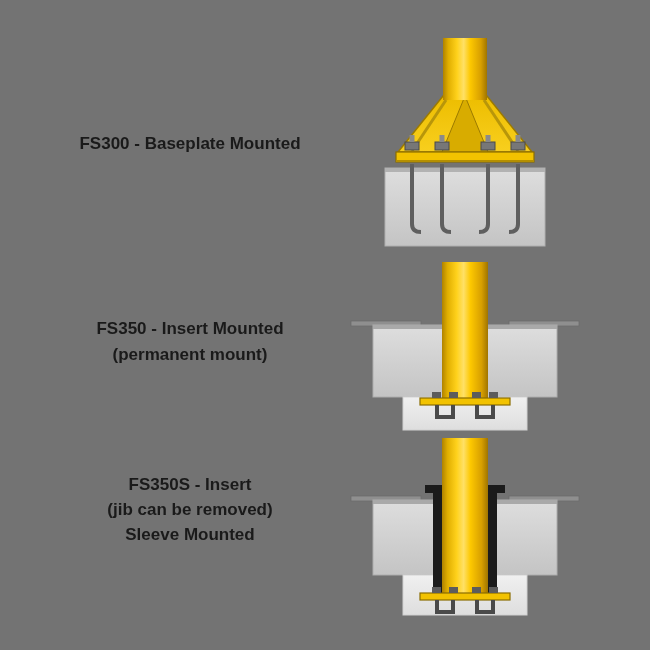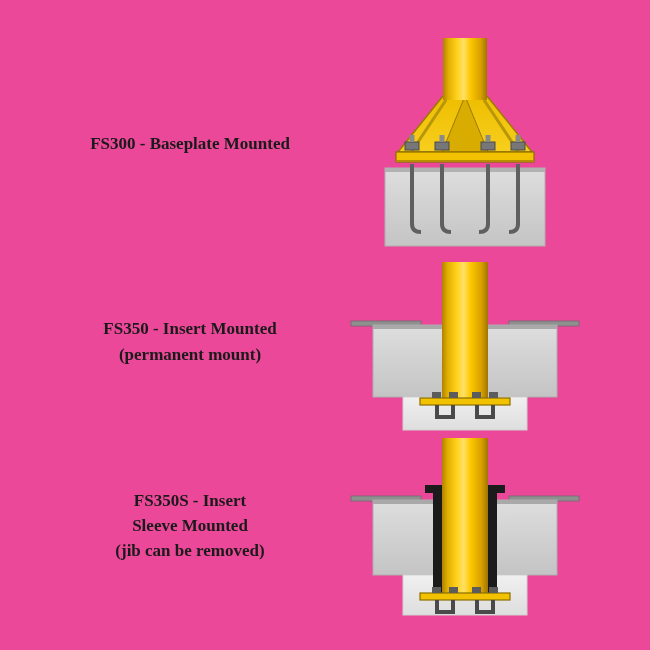--- a/index.html
+++ b/index.html
@@ -1,20 +1,20 @@
 <!DOCTYPE html>
 <html><head>
 <meta charset="utf-8">
 <style>
   html,body{margin:0;padding:0;background:#fff;}
   #stage{
     position:relative;
     width:650px;height:650px;
-    background:#ec4899;
-    font-family:Liberation Serif, serif;
+    background:#737373;
+    font-family:Liberation Sans, sans-serif;
     overflow:hidden;
   }
   .label-block{
     position:absolute;
     left:25px;width:330px;
     text-align:center;
     font-weight:bold;
     font-size:17px;
     color:#1a1a1a;
     line-height:25px;
@@ -137,24 +137,24 @@
         <rect x="146" y="143" width="4" height="13"></rect>
         <rect x="130" y="153" width="20" height="4"></rect>
         <rect x="87" y="130" width="9" height="6" fill="#5c5c5c"></rect>
         <rect x="104" y="130" width="9" height="6" fill="#5c5c5c"></rect>
         <rect x="127" y="130" width="9" height="6" fill="#5c5c5c"></rect>
         <rect x="144" y="130" width="9" height="6" fill="#5c5c5c"></rect>
       </g>
     </svg>
   </div>
 
-  <div class="label-block" style="top:488px;">
+  <div class="label-block" style="top:472px;">
     <div>FS350S - Insert</div>
+    <div>(jib can be removed)</div>
     <div>Sleeve Mounted</div>
-    <div>(jib can be removed)</div>
   </div>
 
   <div class="illus" style="left:345px;top:438px;">
     <svg width="240" height="190" viewBox="0 0 240 190">
 
       <g fill="#8f8f8f" stroke="#6c6c6c" stroke-width="0.8">
         <rect x="6" y="58" width="70" height="5"></rect>
         <rect x="164" y="58" width="70" height="5"></rect>
       </g>
 

